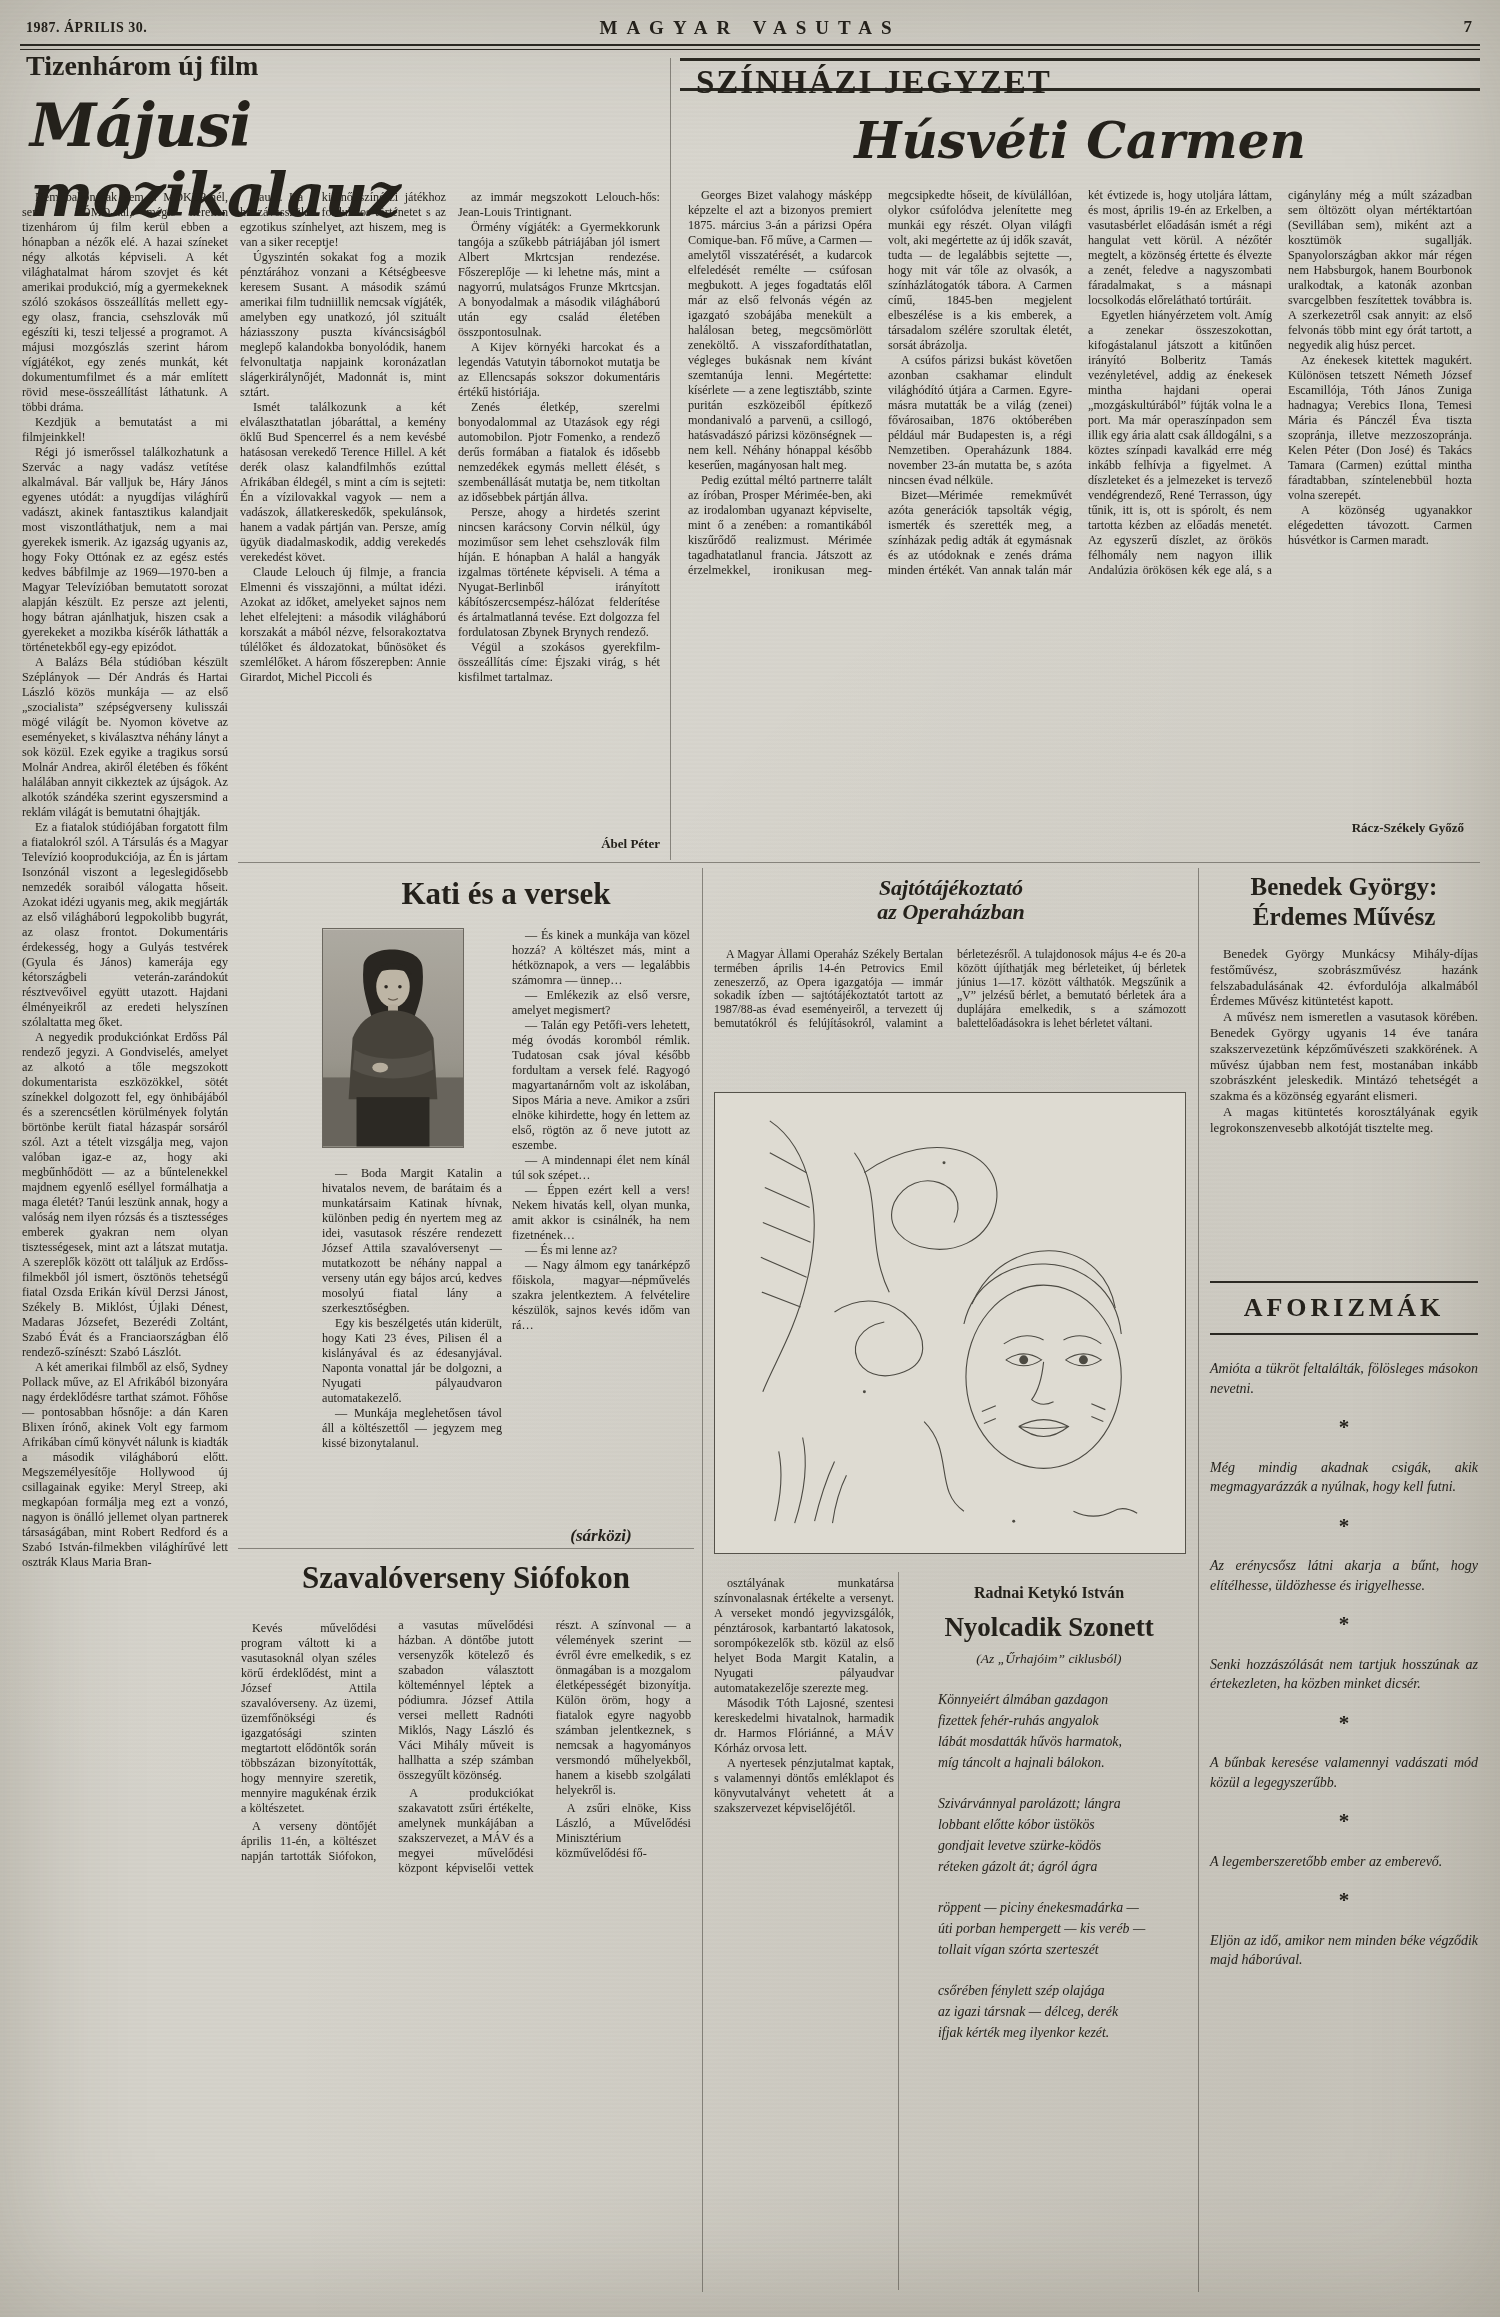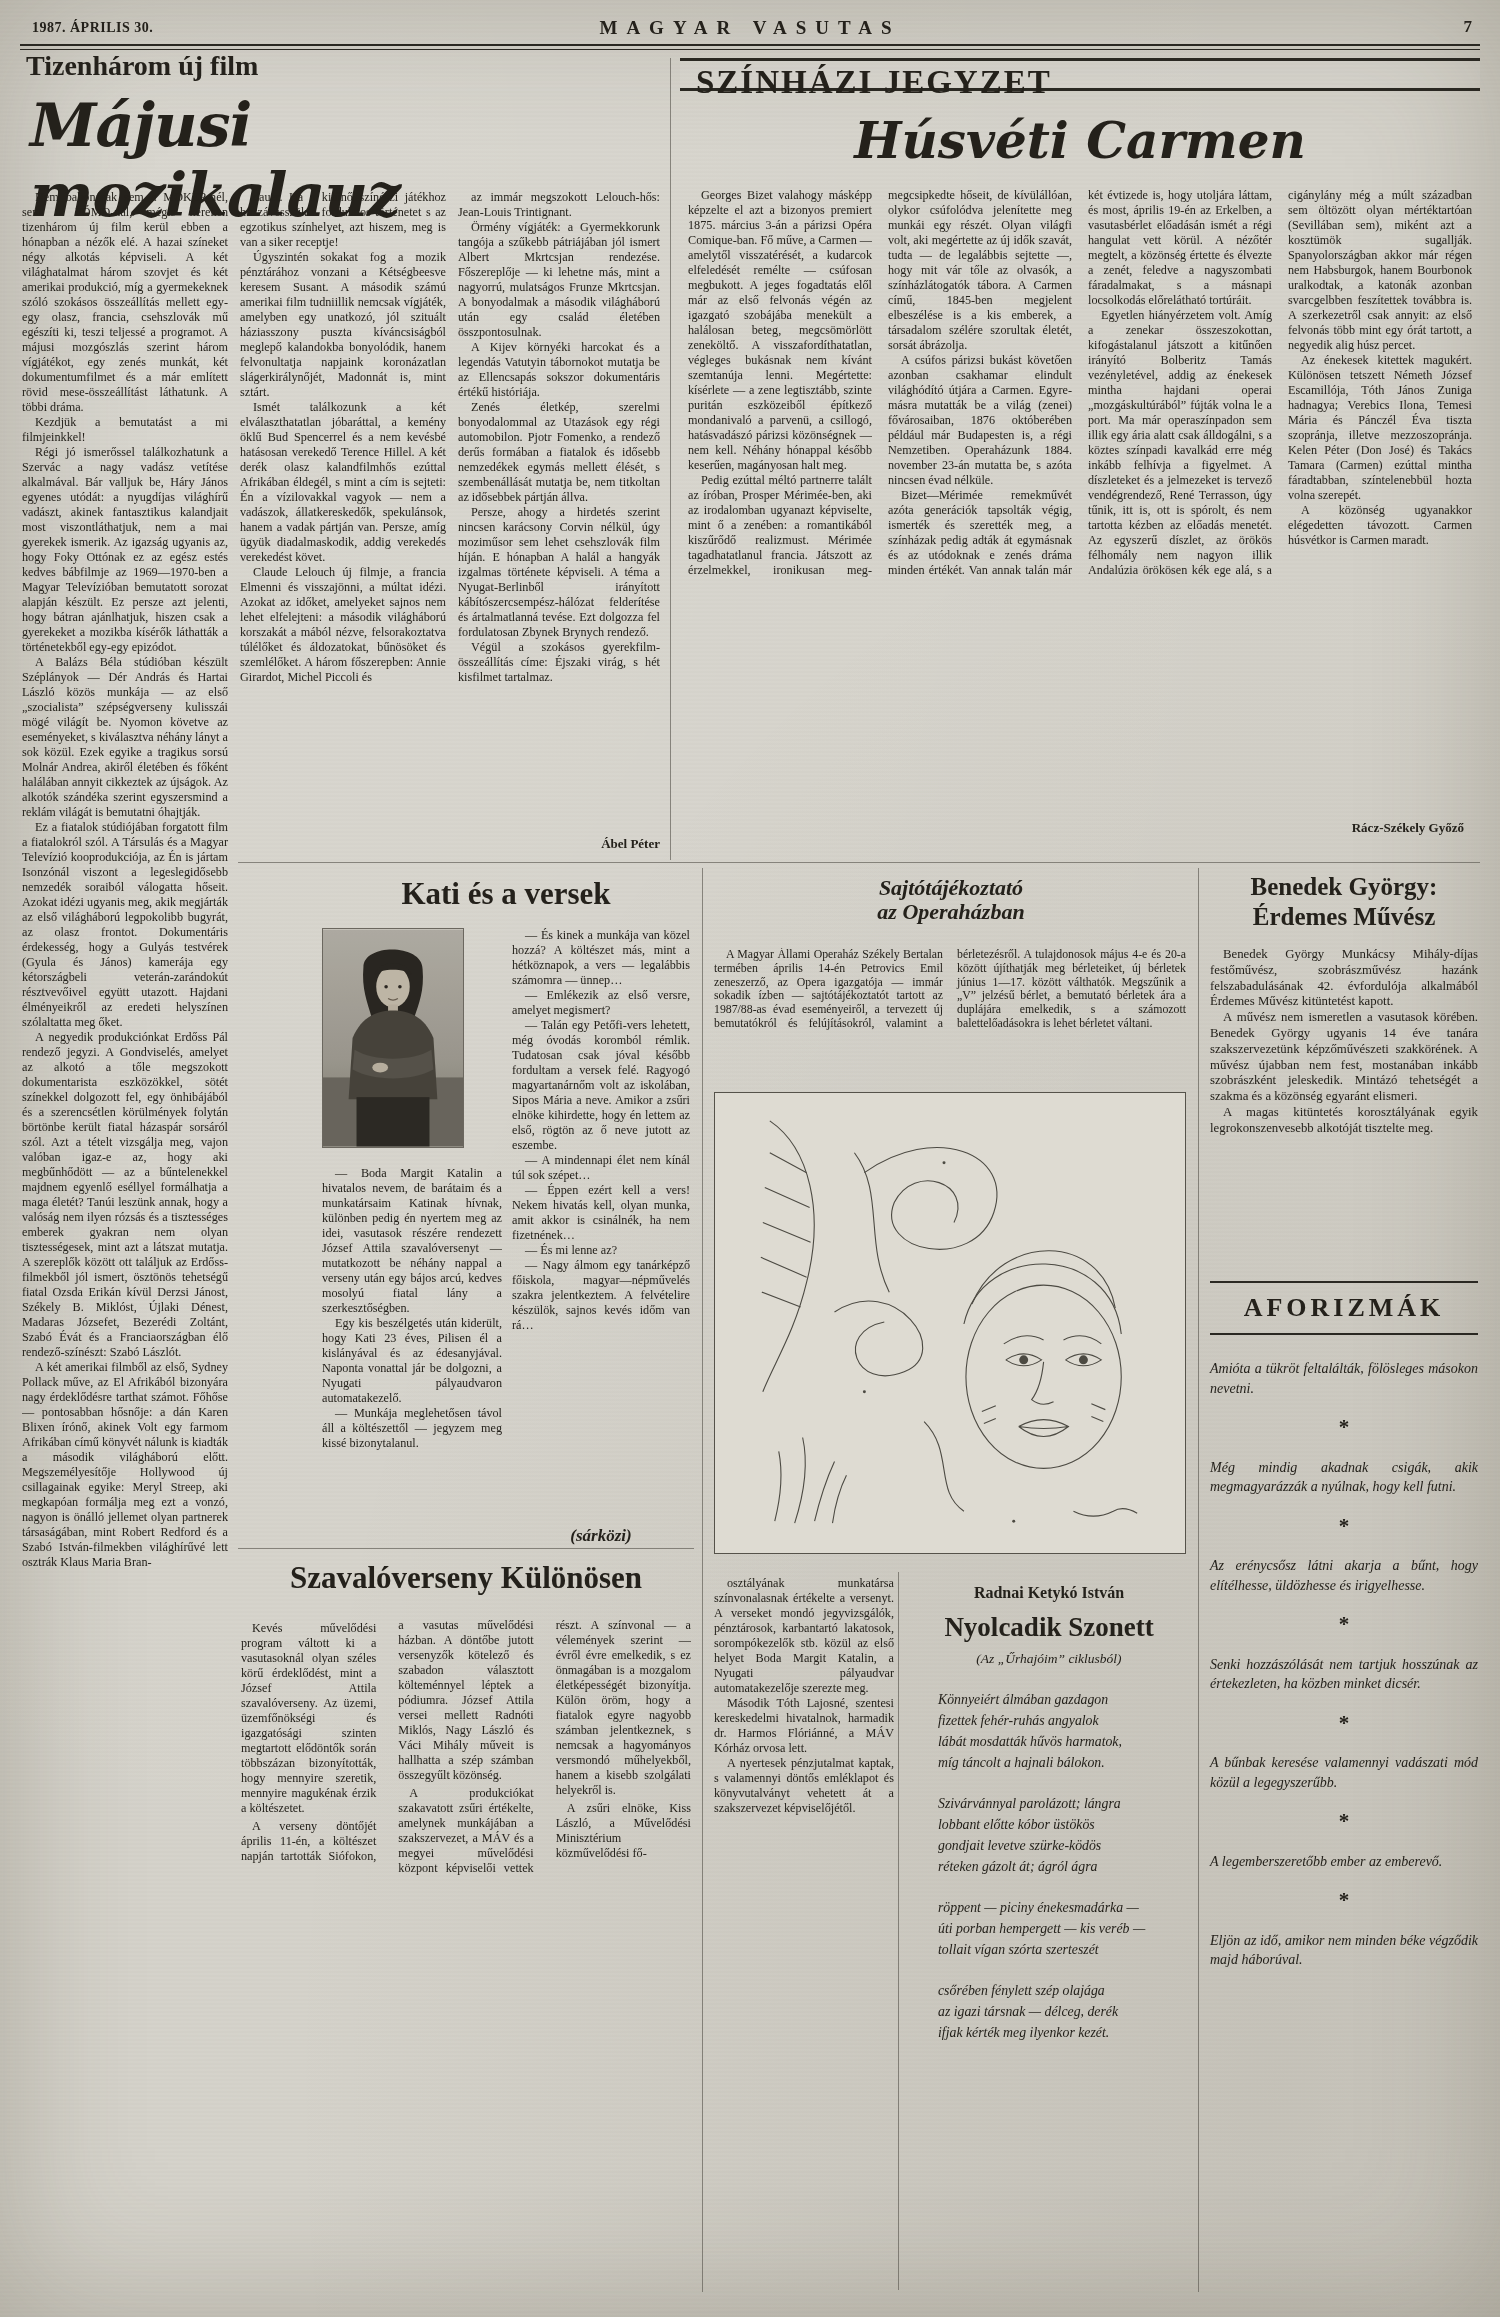--- a/index.html
+++ b/index.html
@@ -10,21 +10,21 @@
     font-family:"Liberation Serif", serif; color:#24211b;
     background:
       radial-gradient(ellipse at 20% 10%, rgba(255,255,255,.10), transparent 60%),
       radial-gradient(ellipse at 85% 90%, rgba(60,50,30,.10), transparent 55%),
       repeating-linear-gradient(0deg, rgba(0,0,0,.012) 0 2px, rgba(255,255,255,.01) 2px 4px),
       #d5d2ca;
     box-shadow: inset 0 0 140px rgba(70,60,40,.28);
     overflow:hidden;
   }
   
-  .hdr-date { position:absolute; left:32px; top:20px; font-size:14px; font-weight:bold; letter-spacing:.5px; }
+  .hdr-date { position:absolute; left:26px; top:20px; font-size:14px; font-weight:bold; letter-spacing:.5px; }
   .hdr-mast { position:absolute; left:0; right:0; top:17px; text-align:center; font-size:19px; font-weight:bold; letter-spacing:9px; }
   .hdr-num  { position:absolute; right:28px; top:17px; font-size:17px; font-weight:bold; }
   .hdr-rule { position:absolute; left:20px; right:20px; top:44px; height:6px;
               border-top:2px solid #2a2822; border-bottom:1px solid #2a2822; }
   
   .bodycol { position:absolute; font-size:12.2px; line-height:15px; text-align:justify; overflow:hidden; }
   .bodycol p { margin:0; text-indent:13px; }
   .rule-v { position:absolute; width:1px; background:#5b5850; opacity:.65; }
   .rule-h { position:absolute; height:1px; background:#5b5850; opacity:.65; }
   
@@ -223,21 +223,21 @@
         <circle cx="310" cy="268" r="4.5"></circle>
           <circle cx="370" cy="268" r="4.5"></circle>
         <circle cx="150" cy="300" r="1.5"></circle>
           <circle cx="230" cy="70" r="1.5"></circle>
           <circle cx="300" cy="430" r="1.5"></circle>
       </g>
     </svg>
   </div>
 
   <div>
-    <div class="rec-headline">Szavalóverseny Különösen</div>
+    <div class="rec-headline">Szavalóverseny Siófokon</div>
     <div class="rec-body">
         <p>Kevés művelődési program váltott ki a vasutasoknál olyan széles körű érdeklődést, mint a József Attila szavalóverseny. Az üzemi, üzemfőnökségi és igazgatósági szinten megtartott elődöntők során többszázan bizonyították, hogy mennyire szeretik, mennyire magukénak érzik a költészetet.</p>
         <p>A verseny döntőjét április 11-én, a költészet napján tartották Siófokon, a vasutas művelődési házban. A döntőbe jutott versenyzők kötelező és szabadon választott költeménnyel léptek a pódiumra. József Attila versei mellett Radnóti Miklós, Nagy László és Váci Mihály műveit is hallhatta a szép számban összegyűlt közönség.</p>
         <p>A produkciókat szakavatott zsűri értékelte, amelynek munkájában a szakszervezet, a MÁV és a megyei művelődési központ képviselői vettek részt. A színvonal — a vélemények szerint — évről évre emelkedik, s ez önmagában is a mozgalom életképességét bizonyítja. Külön öröm, hogy a fiatalok egyre nagyobb számban jelentkeznek, s nemcsak a hagyományos versmondó műhelyekből, hanem a kisebb szolgálati helyekről is.</p>
         <p>A zsűri elnöke, Kiss László, a Művelődési Minisztérium közművelődési fő-</p>
       </div>
     <div class="bodycol" id="rec-cont">
         <p>osztályának munkatársa színvonalasnak értékelte a versenyt. A verseket mondó jegyvizsgálók, pénztárosok, karbantartó lakatosok, sorompókezelők stb. közül az első helyet Boda Margit Katalin, a Nyugati pályaudvar automatakezelője szerezte meg.</p>
         <p>Második Tóth Lajosné, szentesi kereskedelmi hivatalnok, harmadik dr. Harmos Flóriánné, a MÁV Kórház orvosa lett.</p>
         <p>A nyertesek pénzjutalmat kaptak, s valamennyi döntős emléklapot és könyvutalványt vehetett át a szakszervezet képviselőjétől.</p>

